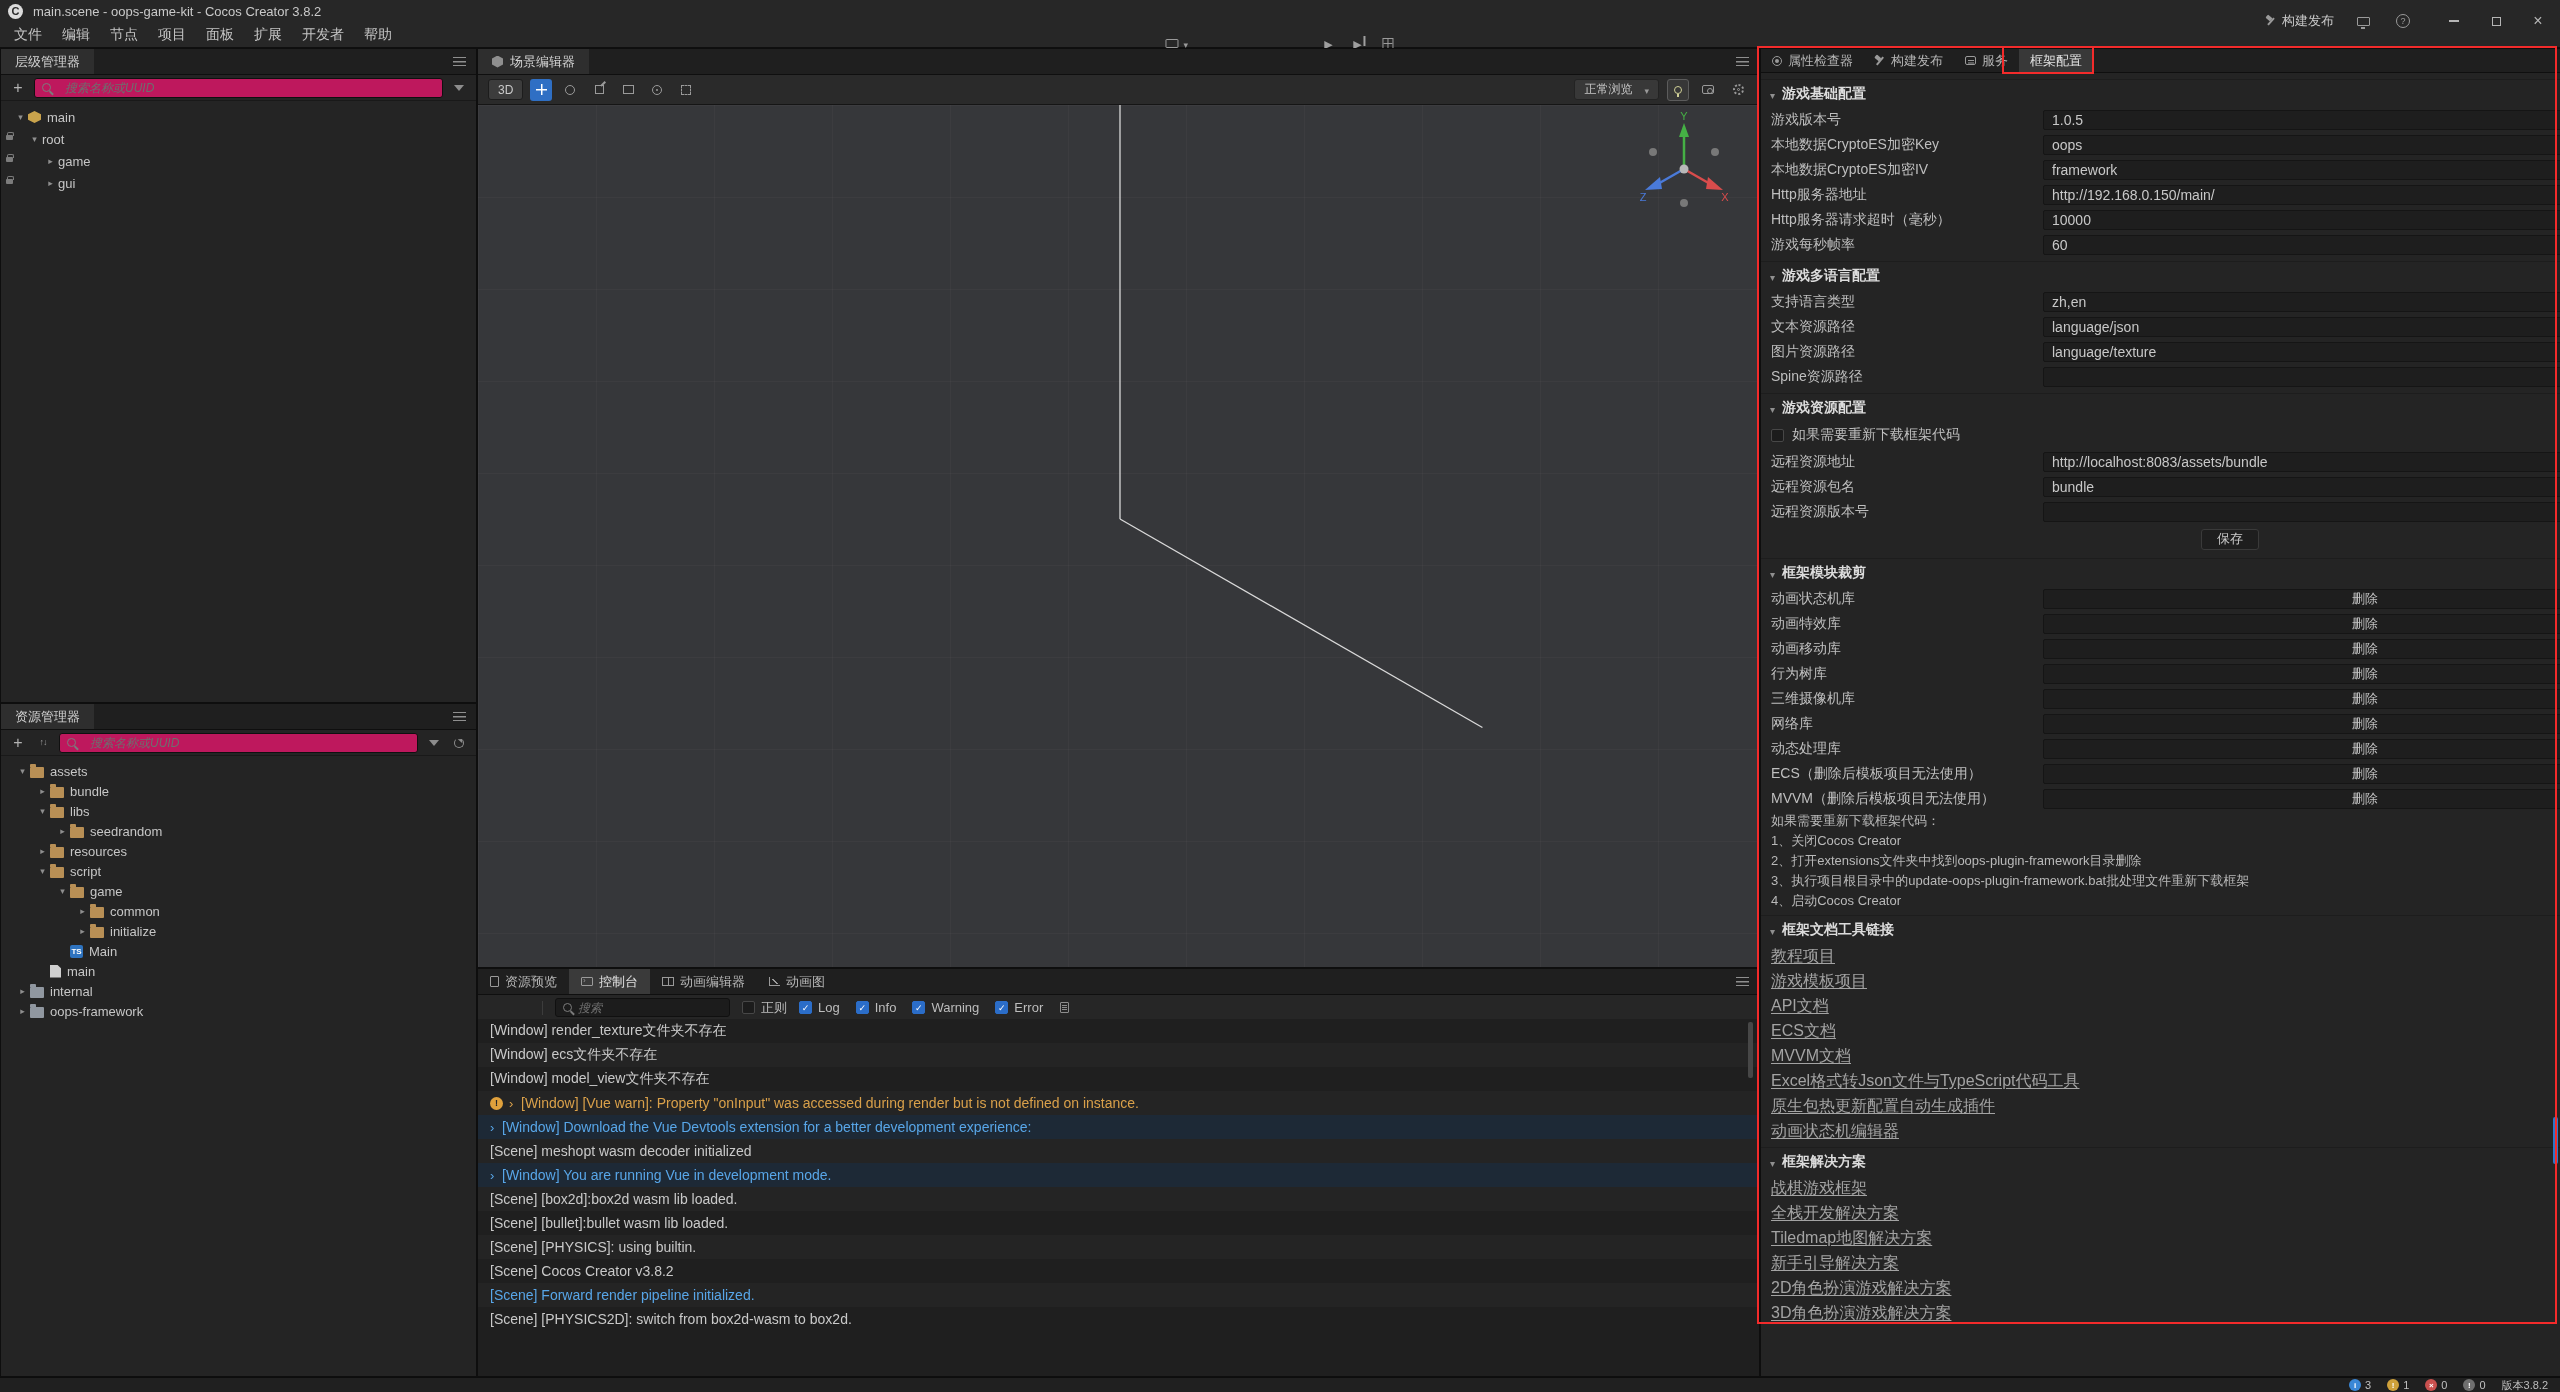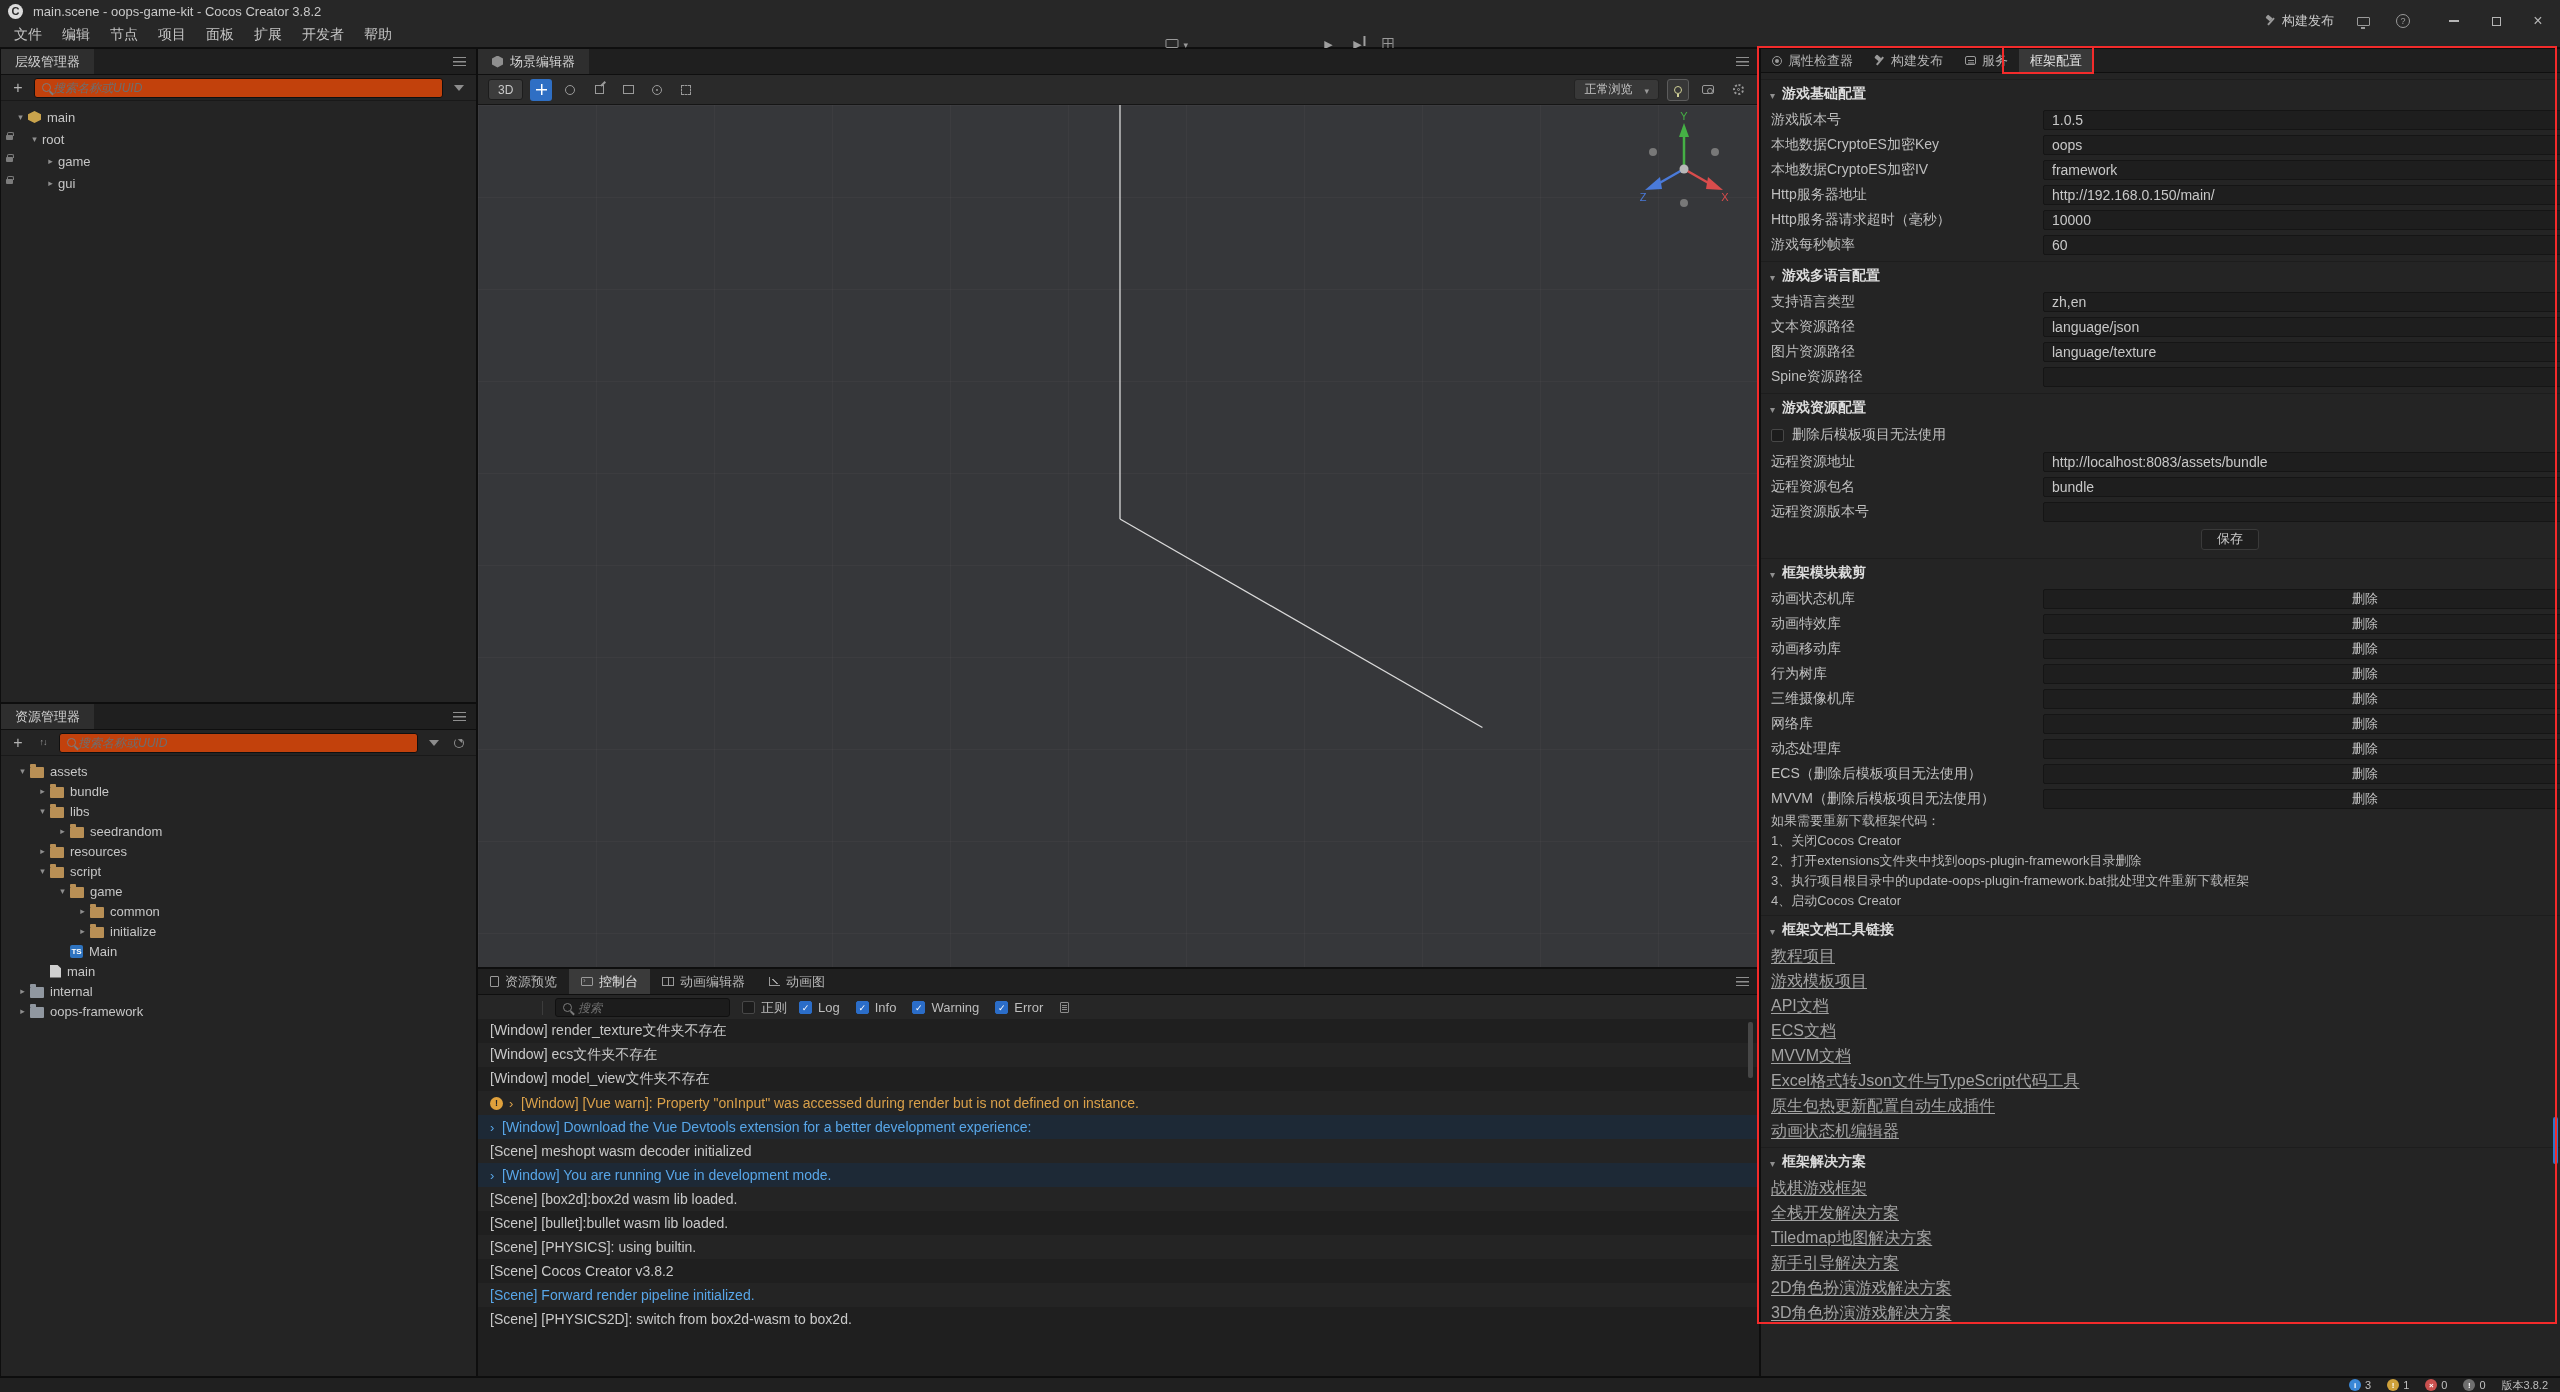--- a/index.html
+++ b/index.html
@@ -72,21 +72,21 @@
   #assets { left:0; top:703px; width:477px; height:674px; }
   #scenePanel { left:477px; top:48px; width:1283px; height:920px; }
   #consolePanel { left:477px; top:968px; width:1283px; height:409px; }
   #inspector { left:1760px; top:48px; width:940px; height:1329px; }
 
   .phead { height:26px; background:#1f1f1f; display:flex; align-items:stretch; border-bottom:1px solid #0f0f0f; }
   .ptab { display:flex; align-items:center; gap:7px; padding:0 14px; background:#2e2e2e; font-size:13px; color:#d2d2d2; }
   .phead-spacer { flex:1; }
   .phead-menu { align-self:center; margin:0 10px; }
   .ptools { height:26px; display:flex; align-items:center; gap:7px; padding:0 8px; background:#242424; border-bottom:1px solid #191919; }
-  .searchbox { flex:1; height:20px; background:#c2410c; border:1px solid #101010; border-radius:3px; display:flex; align-items:center; gap:2px; padding:0 7px; }
+  .searchbox { flex:1; height:20px; background:#be185d; border:1px solid #101010; border-radius:3px; display:flex; align-items:center; gap:14px; padding:0 7px; }
   .search-input { flex:1; background:transparent; border:none; outline:none; color:#cfcfcf; font-size:12px; font-family:inherit; min-width:0; }
   .search-input::placeholder { color:#6e6e6e; font-style:italic; }
   .tbtn { display:flex; align-items:center; justify-content:center; width:18px; height:18px; cursor:pointer; flex:none; }
 
   
   .tree { padding-top:5px; }
   .hrow { position:relative; display:flex; align-items:center; height:22px; font-size:13px; color:#c6c6c6; cursor:pointer; }
   .arow { display:flex; align-items:center; height:20px; font-size:13px; color:#c6c6c6; cursor:pointer; }
   .hl0 { padding-left:12px; } .hl1 { padding-left:26px; } .hl2 { padding-left:42px; }
   .al0 { padding-left:14px; } .al1 { padding-left:34px; } .al2 { padding-left:54px; } .al3 { padding-left:74px; }
@@ -748,21 +748,21 @@
           </div>
       </div>
 
       <div class="isec">
         <div class="isec-head">
           <span class="sec-arrow"></span>
           <span>游戏资源配置</span>
         </div>
         <div class="prop-row chk-row">
           <span class="chk onfalse"></span>
-          <span class="chk-label">删除后模板项目无法使用</span>
+          <span class="chk-label">如果需要重新下载框架代码</span>
         </div>
         <div>
 
             <div class="prop-row">
               <span class="prop-label">远程资源地址</span>
               <span class="prop-input">http://localhost:8083/assets/bundle</span>
             </div>
 
             <div class="prop-row">
               <span class="prop-label">远程资源包名</span>

